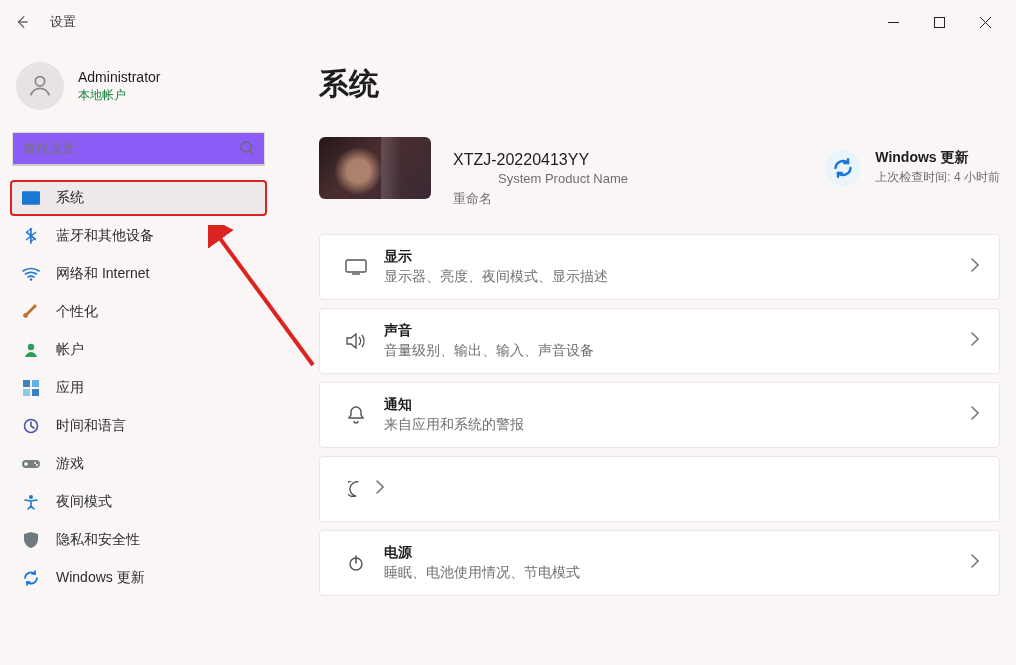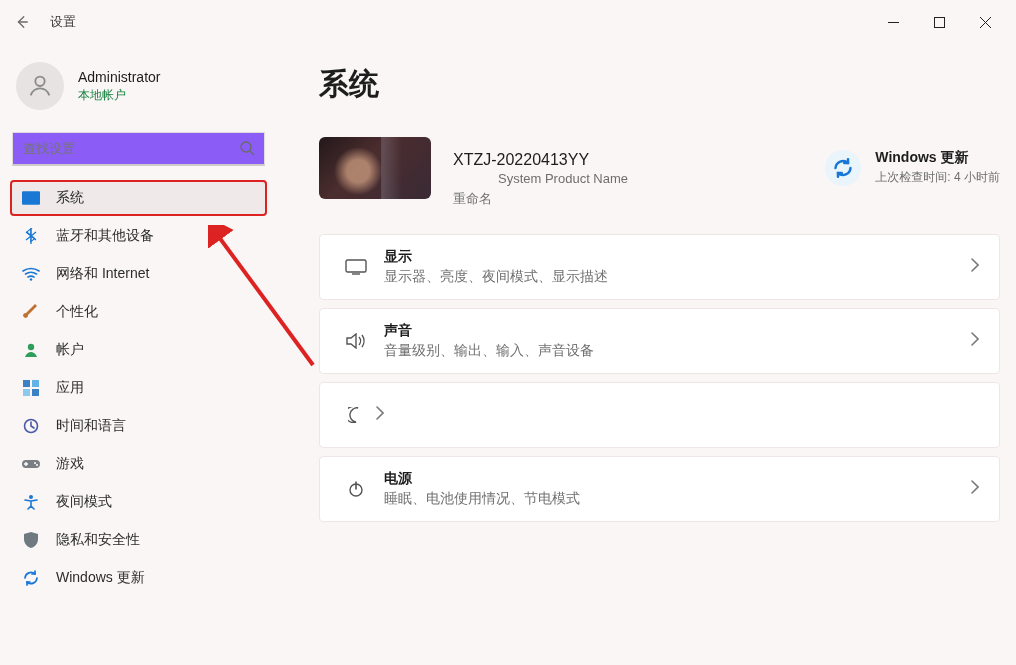--- a/index.html
+++ b/index.html
@@ -282,20 +282,34 @@
           </span>
         <div class="ctxt">
             <div class="ct">声音</div>
             <div class="cs">音量级别、输出、输入、声音设备</div>
           </div>
         <span class="chev"><svg viewBox="0 0 8 14" width="8" height="14">
               <path d="M1 1l6 6-6 6" fill="none" stroke="currentColor" stroke-width="1.6" stroke-linecap="round"></path>
             </svg></span>
       </div>
 
+      <div class="card">
+        <span class="cicon">
+            <svg viewBox="0 0 16 18" width="16" height="18">
+              <path d="M8 1a5 5 0 015 5v3l2 3H1l2-3V6a5 5 0 015-5zM6 15a2 2 0 004 0" fill="none" stroke="currentColor" stroke-width="1.4"></path>
+            </svg>
+          </span>
+        <div class="ctxt">
+            <div class="ct">通知</div>
+            <div class="cs">来自应用和系统的警报</div>
+          </div>
+        <span class="chev"><svg viewBox="0 0 8 14" width="8" height="14">
+              <path d="M1 1l6 6-6 6" fill="none" stroke="currentColor" stroke-width="1.6" stroke-linecap="round"></path>
+            </svg></span>
+      </div>
 
       <div class="card">
         <span class="cicon">
             <svg viewBox="0 0 16 16" width="16" height="16">
               <path d="M10 1A8 8 0 108 15 6 6 0 0110 1z" fill="none" stroke="currentColor" stroke-width="1.4"></path>
             </svg>
           </span>
         <span class="chev"><svg viewBox="0 0 8 14" width="8" height="14">
               <path d="M1 1l6 6-6 6" fill="none" stroke="currentColor" stroke-width="1.6" stroke-linecap="round"></path>
             </svg></span>

